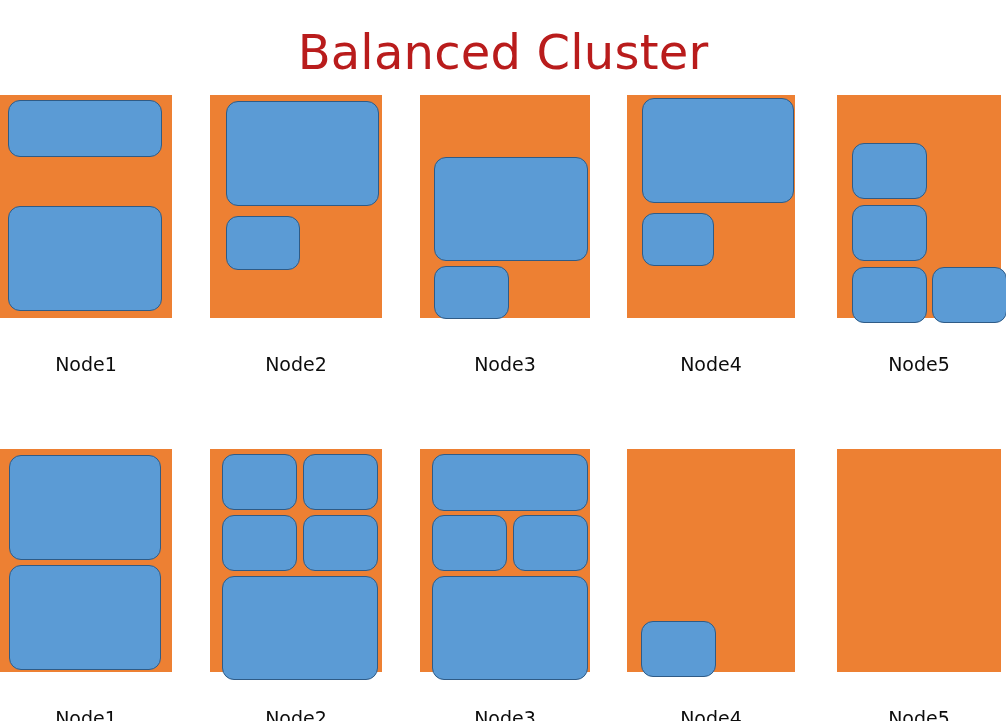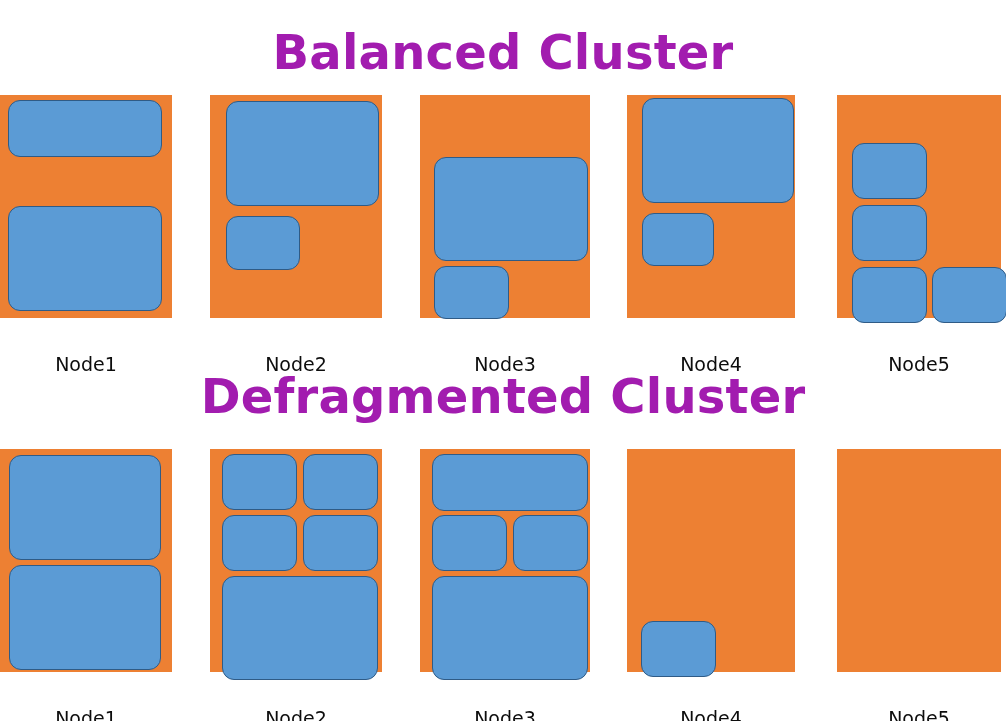--- a/index.html
+++ b/index.html
@@ -18,22 +18,22 @@
     position: relative;
     width: 1006px;
     height: 721px;
     background: #ffffff;
   }
   .section-title {
     position: absolute;
     width: 100%;
     left: 0;
     text-align: center;
-    color: #a21caf;
-    font-weight: 700;
+    color: #b91c1c;
+    font-weight: 400;
     letter-spacing: 0.2px;
     white-space: nowrap;
     line-height: 1;
   }
   #title-balanced {
     top: 28px;
     font-size: 48px;
   }
   #title-defragmented {
     top: 372px;
@@ -70,21 +70,20 @@
     margin-top: 25px;
   }
 </style>
 </head>
 <body>
 
 <div id="canvas">
 
   <div class="section-title" id="title-balanced">Balanced Cluster</div>
 
-  <div class="section-title" id="title-defragmented">Defragmented Cluster</div>
 
   <div id="nodes-root">
       <div class="node" style="left: 0px; top: 95px; width: 172px; height: 223px;">
         <div class="node-panel" style="background: rgb(237, 128, 51);"></div>
         <div class="block" style="left: 8px; top: 5px; width: 154px; height: 57px; background: rgb(91, 155, 213); border-color: rgb(47, 91, 134);"></div>
         <div class="block" style="left: 8px; top: 111px; width: 154px; height: 105px; background: rgb(91, 155, 213); border-color: rgb(47, 91, 134);"></div>
       </div>
       <div class="node-label" style="left: 0px; width: 172px; top: 328px; color: rgb(13, 13, 13);">Node1</div>
       <div class="node" style="left: 210px; top: 95px; width: 172px; height: 223px;">
         <div class="node-panel" style="background: rgb(237, 128, 51);"></div>

